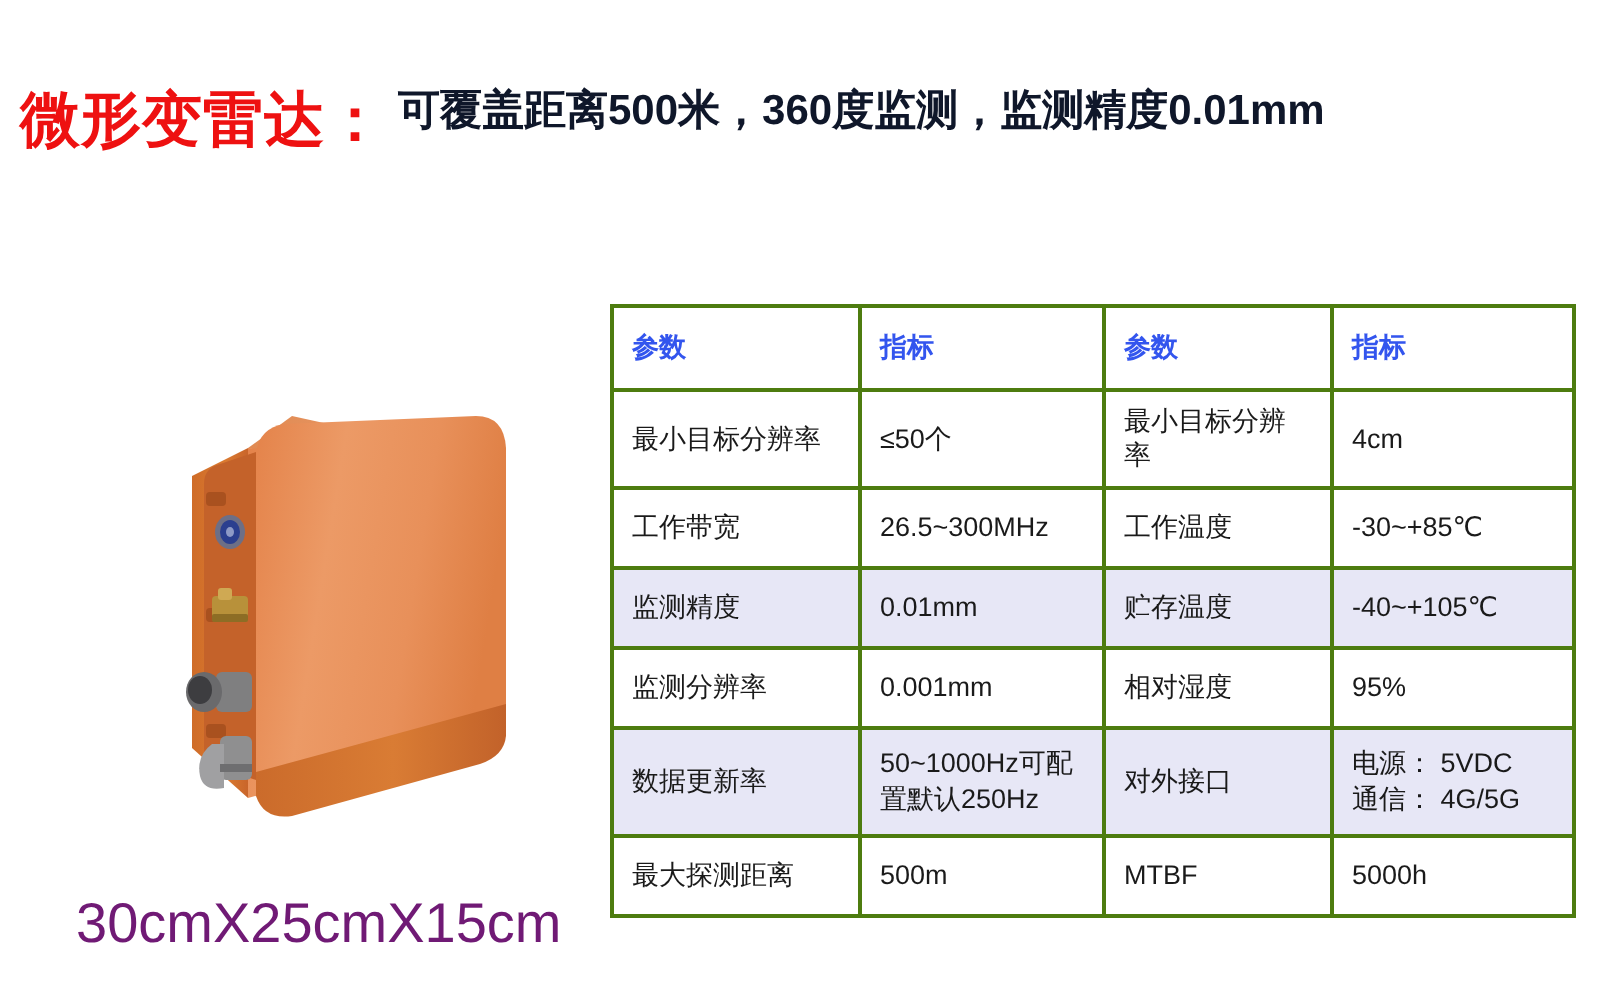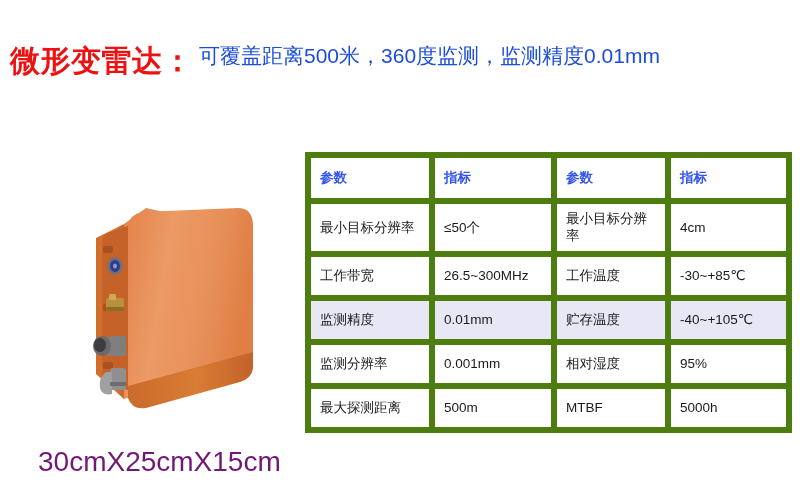--- a/index.html
+++ b/index.html
@@ -26,23 +26,23 @@
     align-items: flex-start;
   }
   #title-main {
     color: #ee1111;
     font-size: 30px;
     font-weight: bold;
     letter-spacing: 0.5px;
     line-height: 1;
   }
   #title-sub {
-    color: #1d4ed8;
+    color: #0f172a;
     font-size: 21px;
-    font-weight: normal;
+    font-weight: bold;
     line-height: 1;
     margin-left: 6px;
     position: relative;
     top: -1px;
   }
 
   
   #device-figure {
     position: absolute;
     left: 86px;
@@ -69,21 +69,21 @@
     top: 152px;
     width: 481px;
   }
   table.spec {
     border-collapse: collapse;
     width: 481px;
     table-layout: fixed;
     background: #ffffff;
   }
   table.spec td, table.spec th {
-    border: 6px solid #4d7c0f;
+    border: 2px solid #4d7c0f;
     padding: 6px 9px;
     font-size: 13.5px;
     vertical-align: middle;
     text-align: left;
     font-weight: normal;
     color: #1a1a1a;
     line-height: 1.28;
     overflow: hidden;
   }
   table.spec thead th {
@@ -214,20 +214,27 @@
         <td>0.01mm</td>
         <td>贮存温度</td>
         <td>-40~+105℃</td>
       </tr>
       <tr>
         <td>监测分辨率</td>
         <td>0.001mm</td>
         <td>相对湿度</td>
         <td>95%</td>
       </tr>
+      <tr class="alt tall">
+        <td>数据更新率</td>
+        <td class="cell-multiline">50~1000Hz可配置默认250Hz</td>
+        <td>对外接口</td>
+        <td class="cell-multiline">电源： 5VDC
+通信： 4G/5G</td>
+      </tr>
       <tr>
         <td>最大探测距离</td>
         <td>500m</td>
         <td>MTBF</td>
         <td>5000h</td>
       </tr>
     </tbody>
   </table>
 </div>
 

